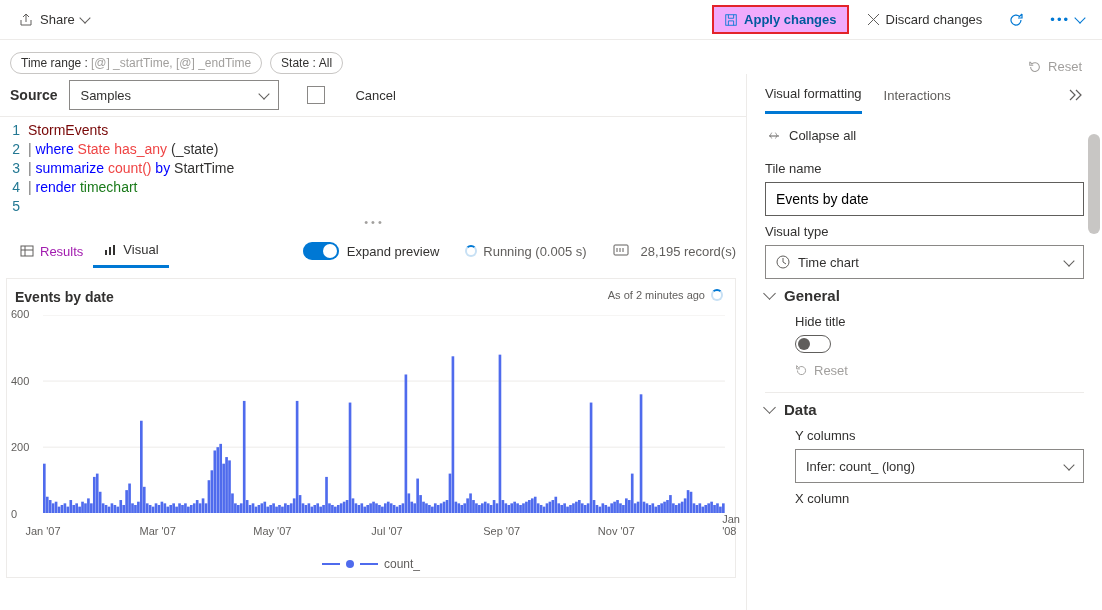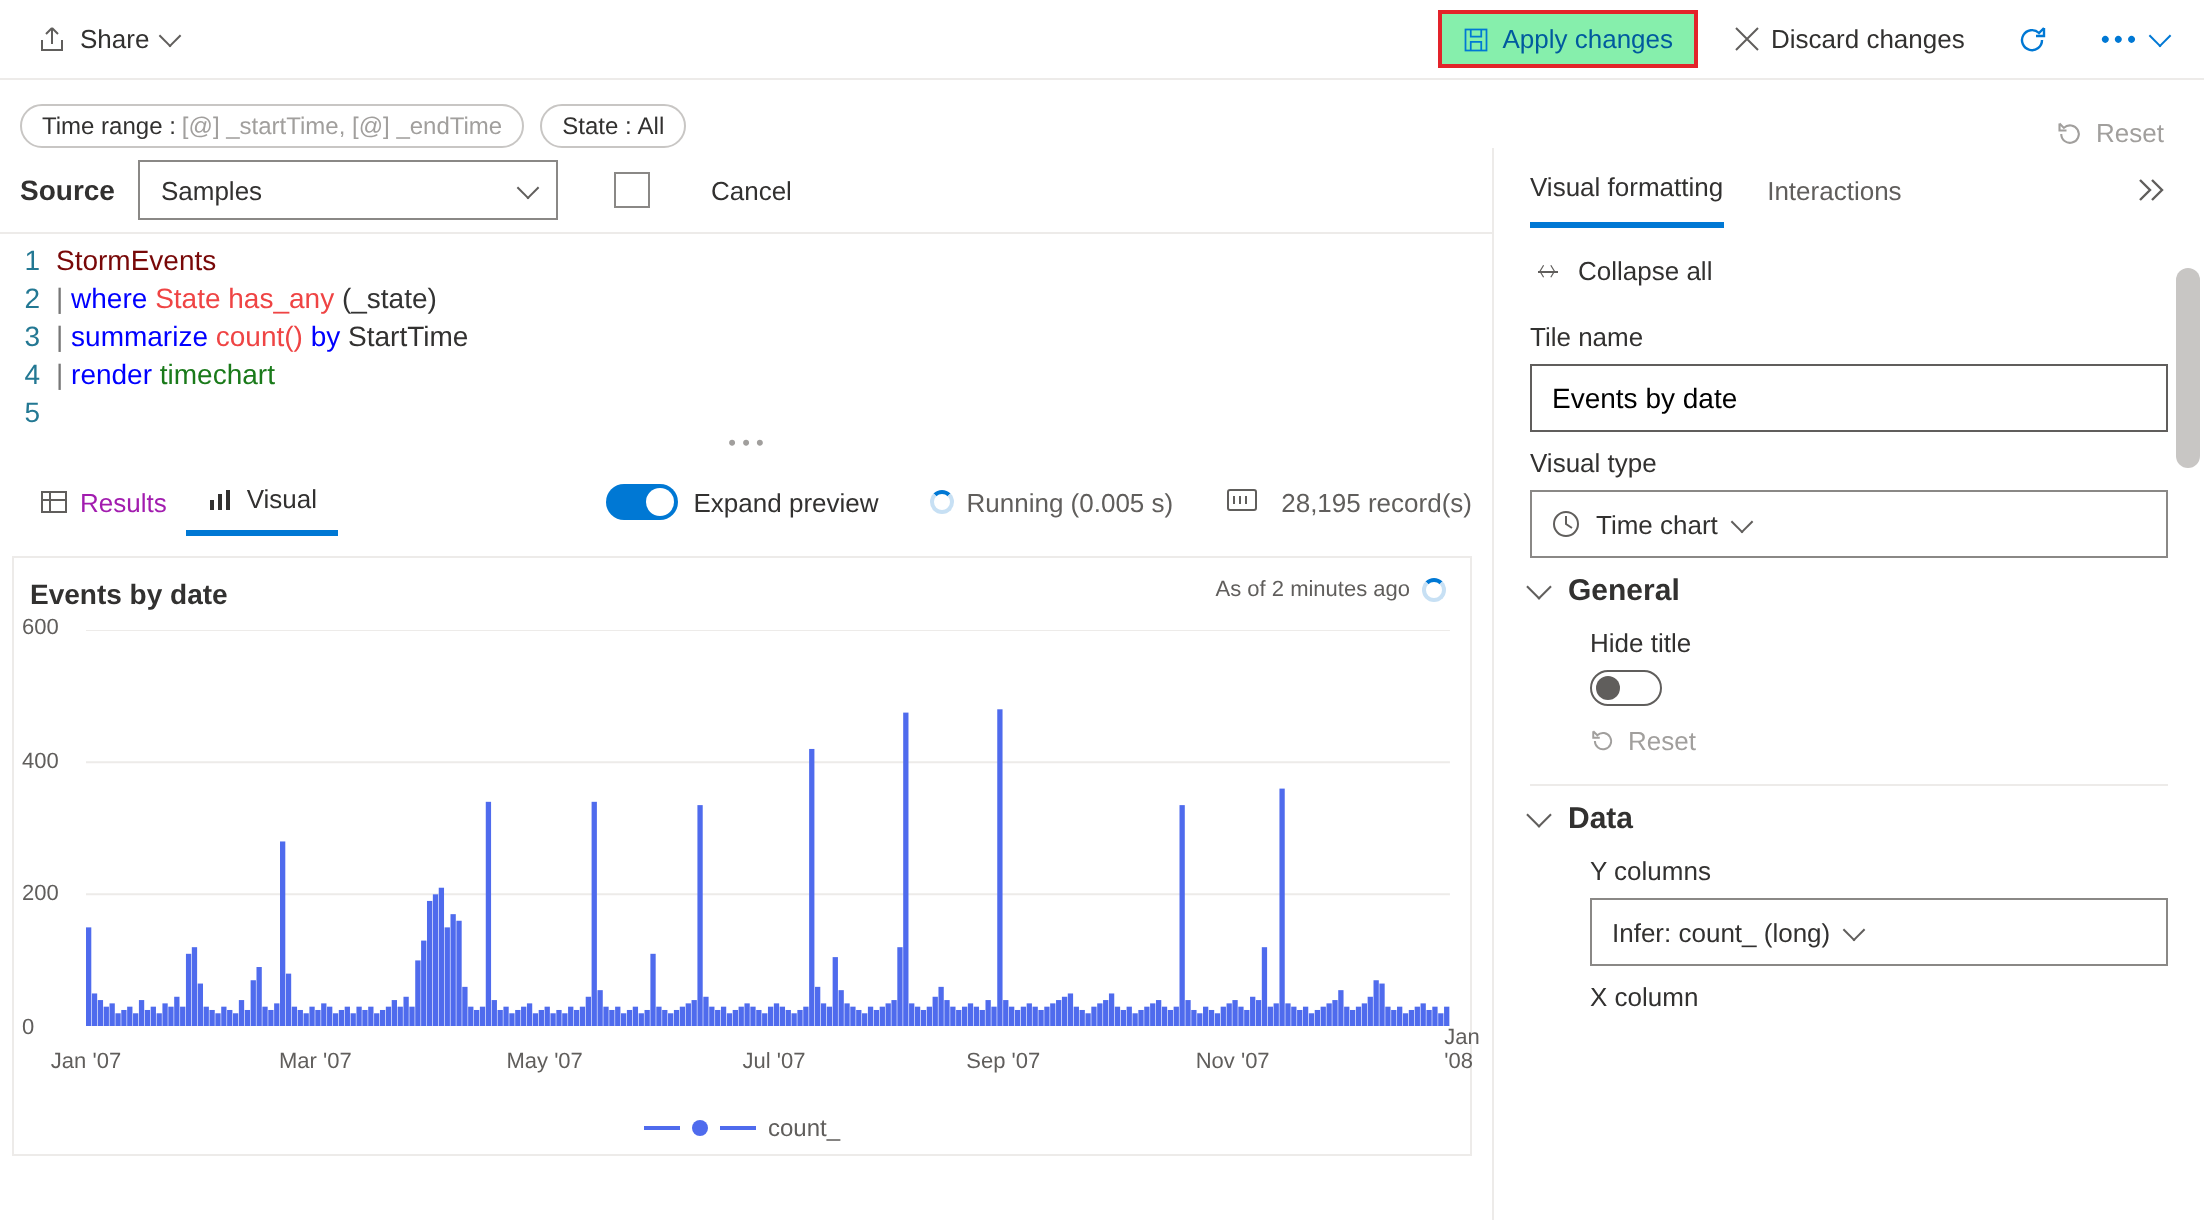--- a/index.html
+++ b/index.html
@@ -1,21 +1,21 @@
 <!DOCTYPE html>
 <html><head>
 <meta charset="utf-8">
 <style>
   *{box-sizing:border-box;margin:0;padding:0;font-family:"Segoe UI",Arial,sans-serif;}
   body{font-size:13px;color:#323130;background:#fff;width:1102px;height:610px;overflow:hidden;position:relative;}
   .topbar{display:flex;align-items:center;height:40px;padding:0 10px;border-bottom:1px solid #edebe9;}
   .topbar .left{display:flex;align-items:center;gap:6px;}
   .topbar .right{margin-left:auto;display:flex;align-items:center;gap:10px;}
   .icon-btn{display:flex;align-items:center;gap:6px;padding:4px 8px;cursor:pointer;color:#323130;}
-  .apply-box{border:2px solid #e3232a;padding:2px 2px;display:flex;align-items:center;background:#86efac;}
+  .apply-box{border:2px solid #e3232a;padding:2px 2px;display:flex;align-items:center;background:#f0abfc;font-weight:bold;}
   .apply-inner{display:flex;align-items:center;gap:6px;padding:3px 8px;color:#005a9e;}
   .chev-down{display:inline-block;width:8px;height:8px;border-right:1px solid #605e5c;border-bottom:1px solid #605e5c;transform:rotate(45deg);margin-top:-3px;}
   .filterbar{display:flex;align-items:flex-end;height:34px;padding:0 10px;gap:8px;}
   .pill{border:1px solid #c8c6c4;border-radius:14px;padding:3px 10px;font-size:12px;color:#323130;display:flex;align-items:center;gap:3px;}
   .pill .muted{color:#a19f9d;}
   .filterbar .reset{margin-left:auto;display:flex;align-items:center;gap:6px;color:#a19f9d;padding-right:10px;}
   .mainrow{display:flex;height:calc(610px - 70px);}
   .leftcol{width:746px;border-right:0;display:flex;flex-direction:column;}
   .rightcol{width:356px;border-left:1px solid #edebe9;padding:0 0 0 0;position:relative;}
   .src-row{display:flex;align-items:center;height:42px;padding:0 10px;gap:12px;}
@@ -51,21 +51,21 @@
   .legend{position:absolute;bottom:6px;left:0;right:0;display:flex;justify-content:center;align-items:center;gap:6px;font-size:12px;color:#605e5c;}
   .legend .dot{width:8px;height:8px;border-radius:50%;background:#4f6bed;display:inline-block;}
   .legend .line{width:18px;height:2px;background:#4f6bed;display:inline-block;}
   .panel-tabs{display:flex;align-items:center;height:42px;padding:0 18px;gap:22px;border-bottom:0;}
   .ptab{padding:10px 0;color:#605e5c;cursor:pointer;}
   .ptab.active{color:#323130;border-bottom:3px solid #0078d4;font-weight:400;}
   .panel-body{padding:8px 18px 0 18px;overflow:hidden;}
   .collapse-all{display:flex;align-items:center;gap:8px;color:#323130;padding:4px 0 10px 0;cursor:pointer;}
   .field-label{font-size:13px;margin-top:8px;margin-bottom:6px;color:#323130;}
   .text-input{width:100%;height:34px;border:1px solid #605e5c;padding:0 10px;font-size:14px;}
-  .sel-row{display:flex;align-items:center;gap:8px;border:1px solid #8a8886;height:34px;padding:0 10px;cursor:pointer;}
+  .sel-row{display:flex;align-items:center;gap:8px;border:1px solid #8a8886;height:34px;padding:0 10px;justify-content:space-between;cursor:pointer;}
   .section-head{display:flex;align-items:center;gap:10px;font-weight:600;font-size:15px;margin-top:8px;cursor:pointer;}
   .carat{display:inline-block;width:9px;height:9px;border-right:1.5px solid #605e5c;border-bottom:1.5px solid #605e5c;transform:rotate(45deg);margin-top:-4px;}
   .sub-body{padding-left:30px;margin-top:10px;}
   .hide-title{font-size:13px;margin-bottom:6px;}
   .mini-toggle{width:36px;height:18px;border:1px solid #605e5c;border-radius:10px;position:relative;background:#fff;}
   .mini-toggle::after{content:"";position:absolute;width:12px;height:12px;background:#605e5c;border-radius:50%;left:2px;top:2px;}
   .reset-sml{display:flex;align-items:center;gap:6px;color:#a19f9d;margin-top:10px;cursor:pointer;}
   .divider{height:1px;background:#edebe9;margin:14px 0 0 0;}
   .scrollbar{position:absolute;right:2px;top:60px;width:12px;height:100px;background:#c8c6c4;border-radius:6px;}
   svg{display:block;}

